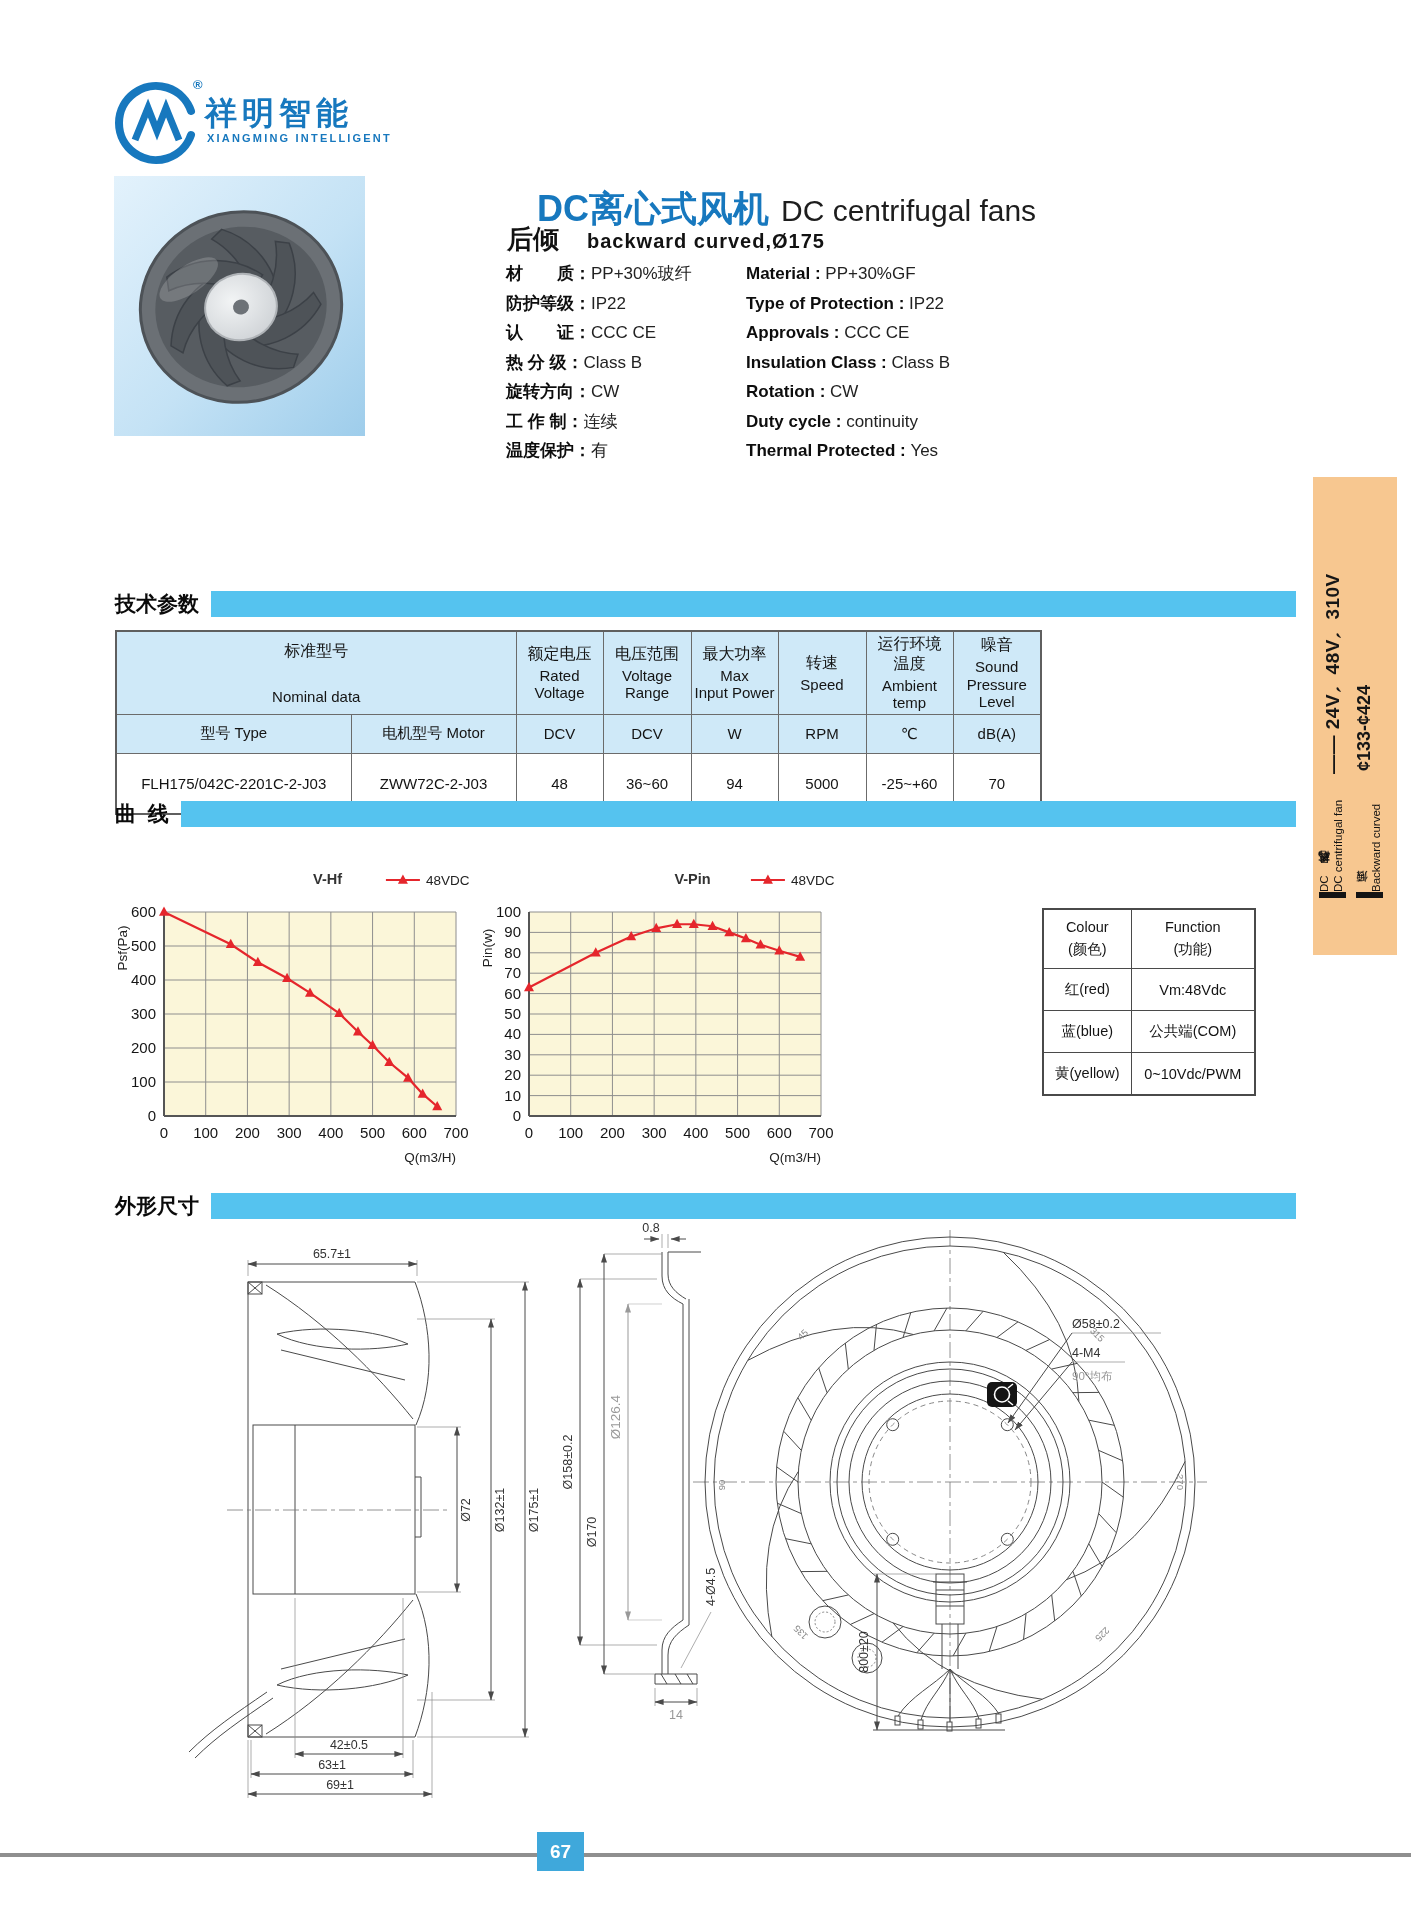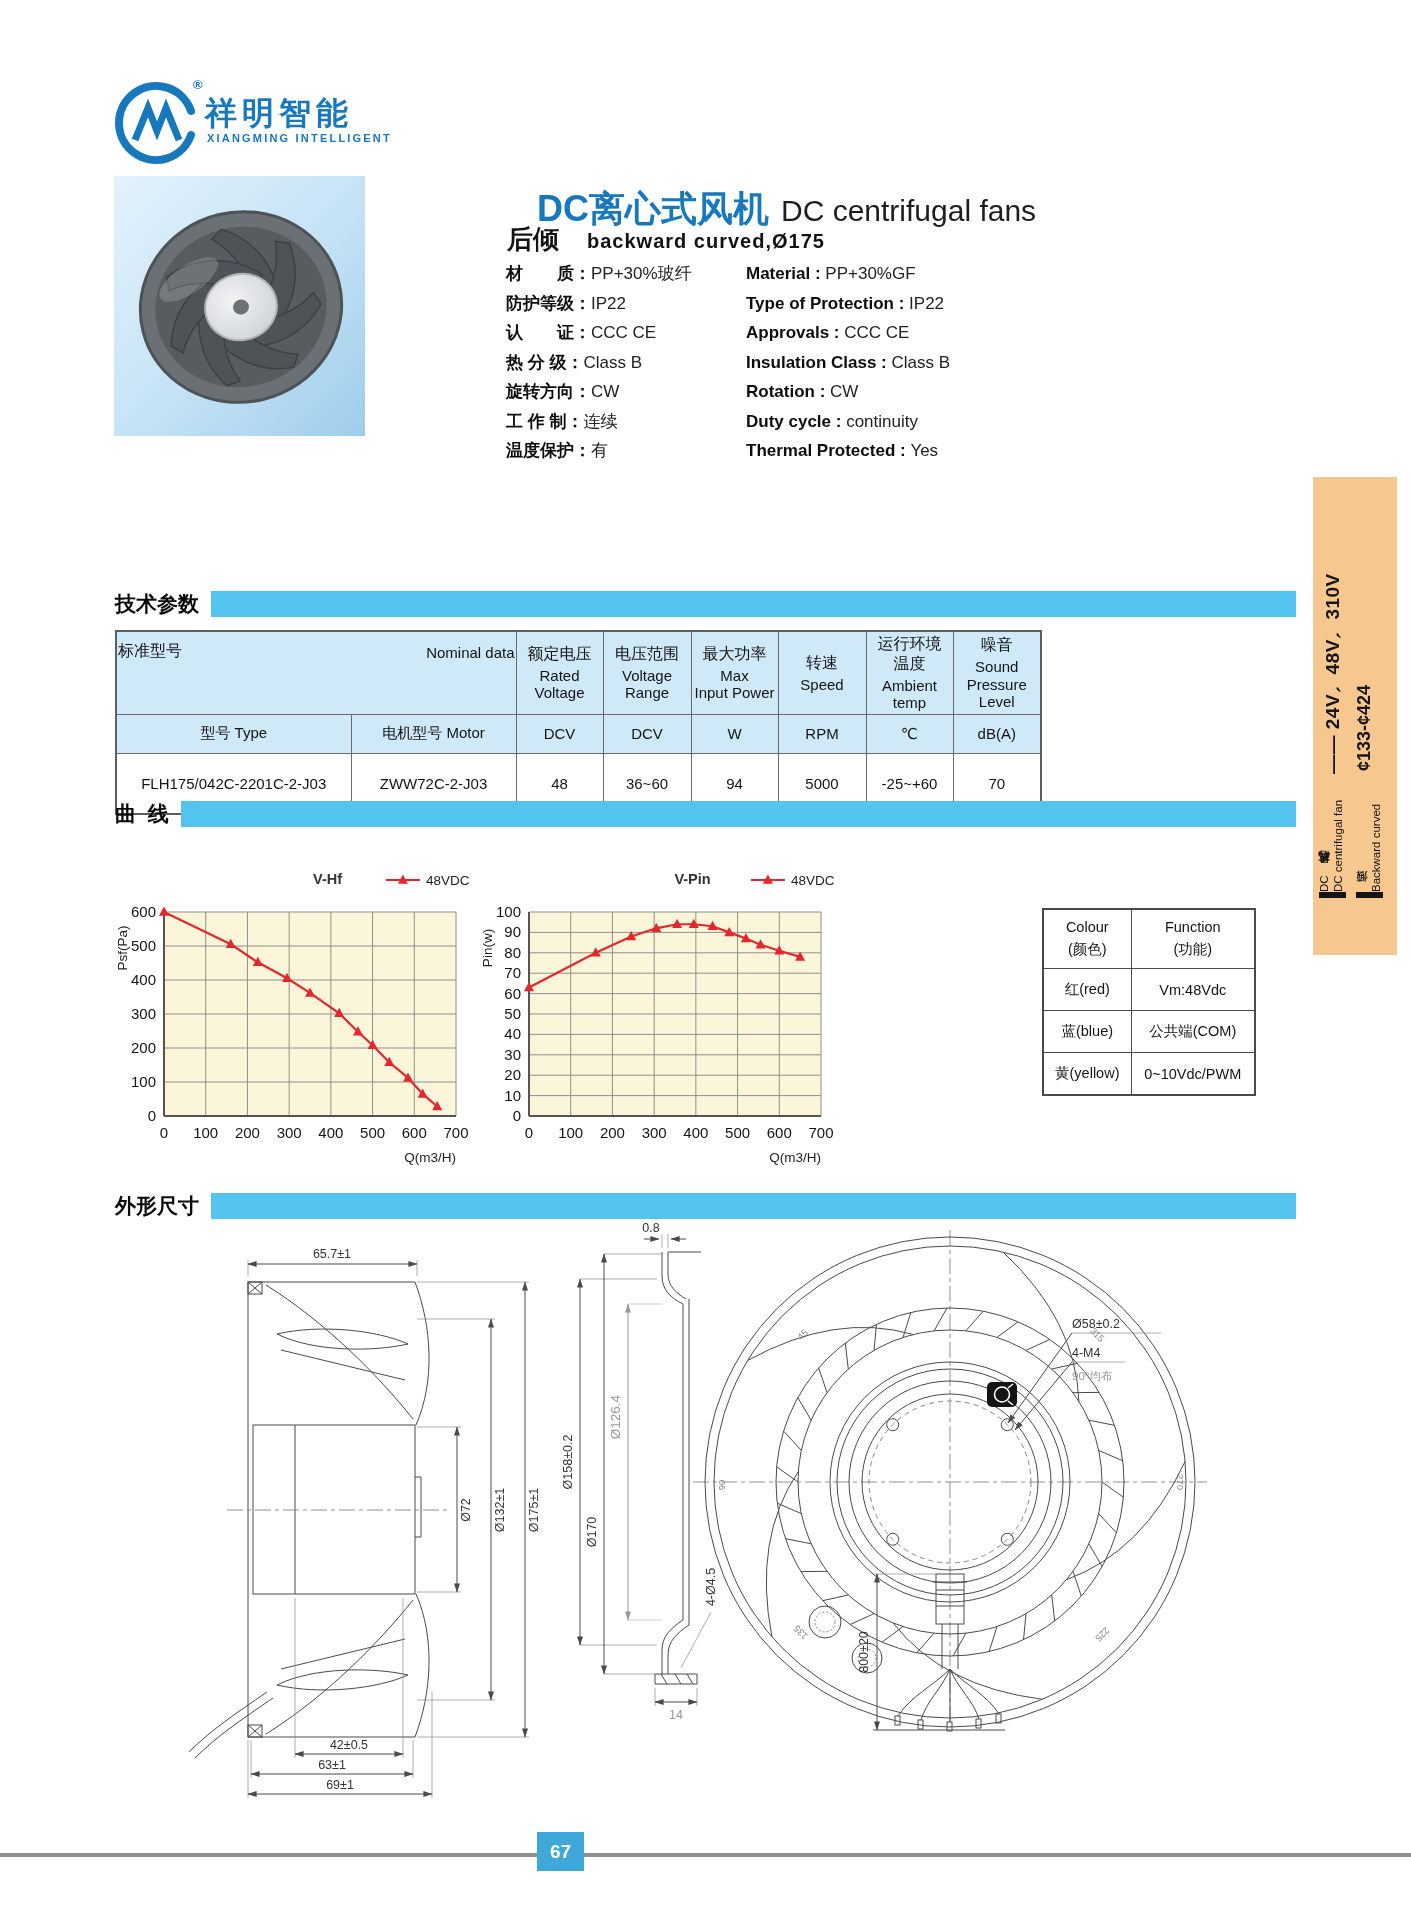--- a/index.html
+++ b/index.html
@@ -25,21 +25,21 @@
   .sec{position:absolute;left:115px;width:1181px;display:flex;align-items:center;height:28px;}
   .sec .lbl{font-size:21px;font-weight:bold;color:#0a0a0a;white-space:pre;}
   .sec .bar{flex:1;height:26px;margin-left:12px;background:#55c3ef;}
   
   table.tech{position:absolute;left:115px;top:630px;width:925px;border-collapse:collapse;table-layout:fixed;
              text-align:center;color:#141414;border:2px solid #5f5f5f;}
   table.tech td{border:1px solid #6b6b6b;padding:2px 1px;}
   table.tech .hd{background:#cfe9f8;}
   .h-cn{font-size:16px;white-space:pre-line;line-height:1.25;}
   .h-en{font-size:15px;white-space:pre-line;line-height:1.15;margin-top:3px;}
-  .nominal-cell{display:flex;flex-direction:row;justify-content:space-between;height:64px;padding:2px 0;}
+  .nominal-cell{display:flex;flex-direction:column;justify-content:space-between;height:64px;padding:2px 0;}
   .unit-row td{font-size:15px;height:34px;}
   .data-row td{font-size:15px;height:55px;background:#fff;}
   
   table.wire{position:absolute;left:1042px;top:908px;width:212px;border-collapse:collapse;table-layout:fixed;
              text-align:center;color:#141414;border:2px solid #4a4a4a;}
   table.wire td{border:1.5px solid #4a4a4a;white-space:pre-line;}
   .wire-hd td{font-size:14.5px;height:56px;line-height:1.5;}
   .wire-r td{font-size:14.5px;height:39px;}
   .wire-r .fn-small{font-size:12px;line-height:1.2;}
   .wire-r3 td{height:50px;}

